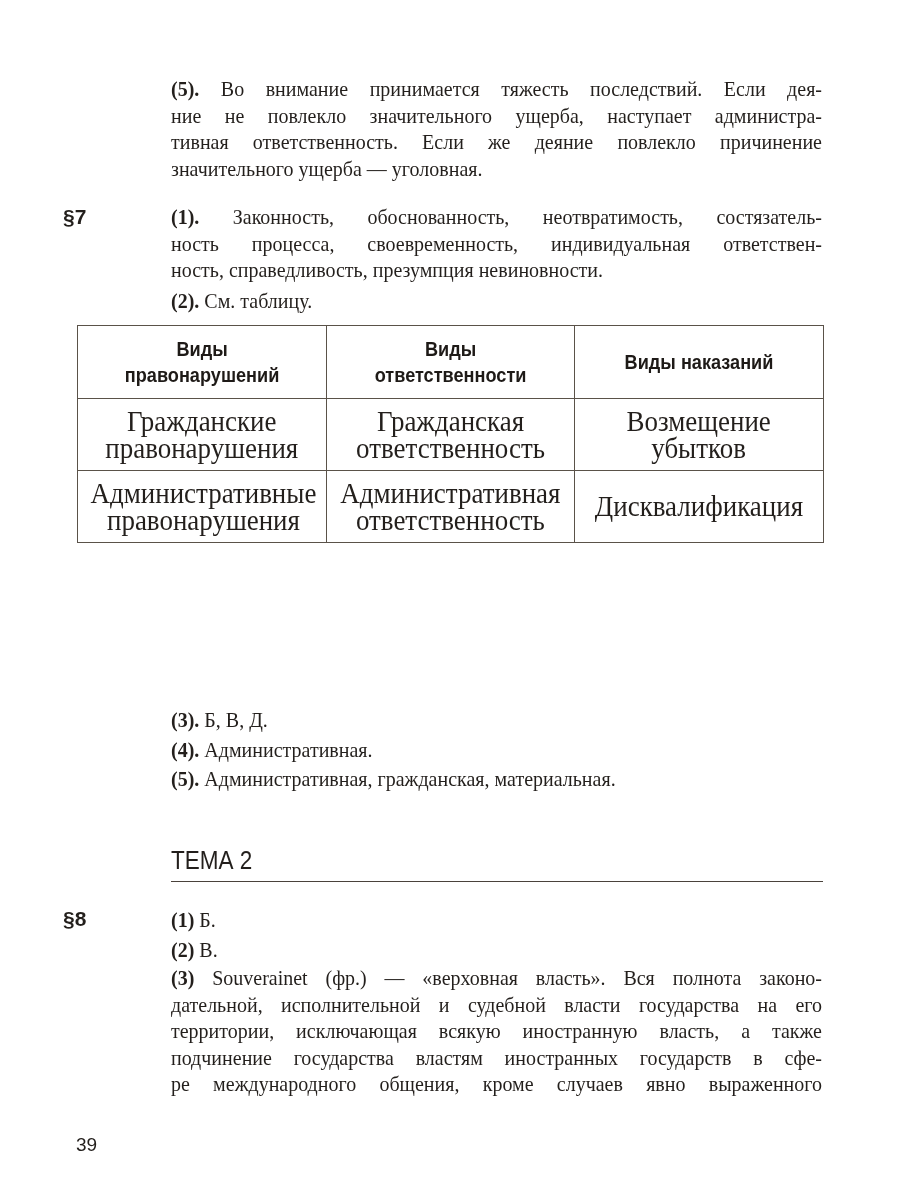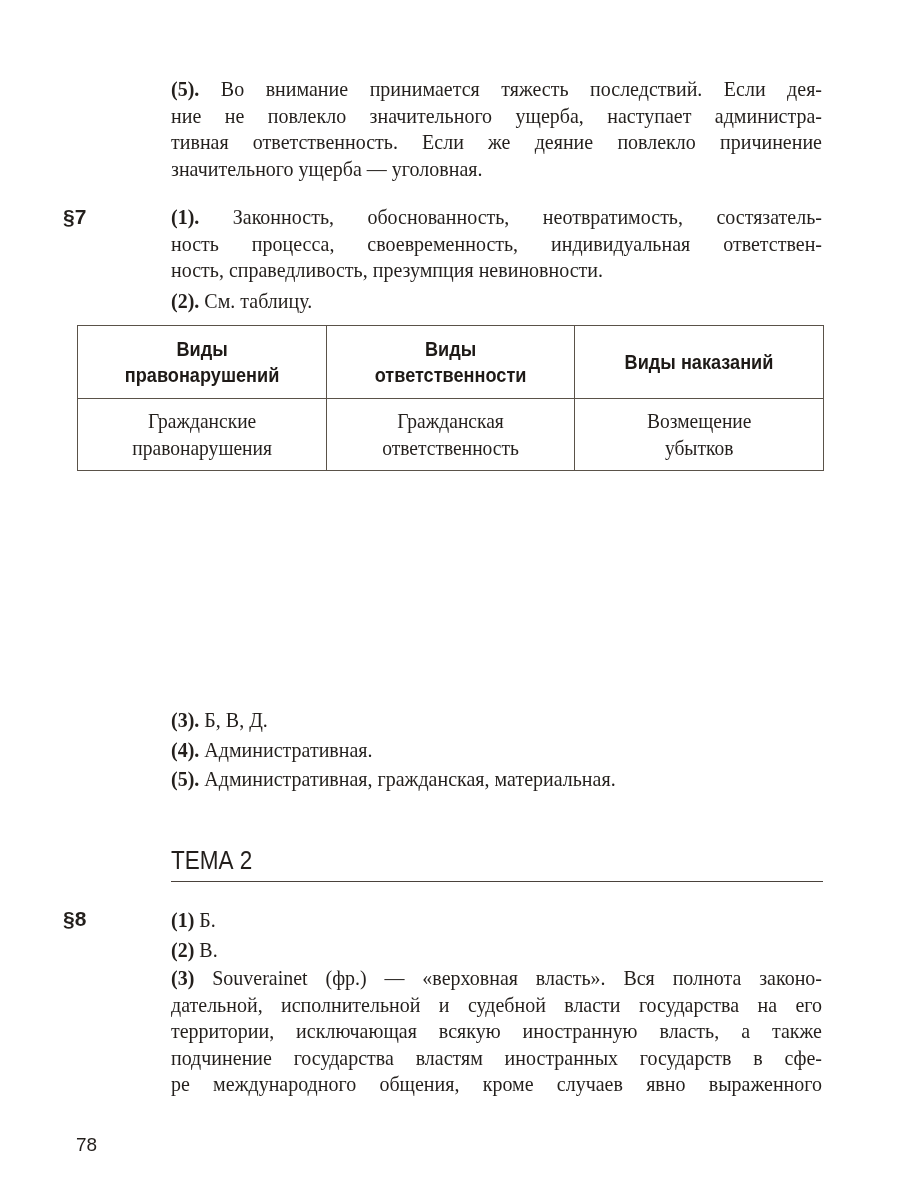--- a/index.html
+++ b/index.html
@@ -44,21 +44,21 @@
   table.main th {
     height: 72px;
     font-family: "Liberation Sans", "DejaVu Sans", sans-serif;
     font-weight: bold;
     font-size: 19.5px;
     line-height: 26px;
     color: #1e1a17;
   }
   table.main td {
     height: 71px;
-    font-size: 21px;
+    font-size: 29px;
     line-height: 27px;
   }
   .cell { display: inline-block; transform: scaleX(0.93); }
   .heading {
     position: absolute;
     left: 171px; top: 846px;
     font-family: "Liberation Sans", "DejaVu Sans", sans-serif;
     font-size: 25px;
     transform: scaleX(0.9);
     transform-origin: left top;
@@ -108,20 +108,25 @@
       <tr>
     <th><span class="cell"><span>Виды</span><br><span>правонарушений</span></span></th>
     <th><span class="cell"><span>Виды</span><br><span>ответственности</span></span></th>
     <th><span class="cell"><span>Виды наказаний</span></span></th>
   </tr>
   <tr>
     <td><span class="cell"><span>Гражданские</span><br><span>правонарушения</span></span></td>
     <td><span class="cell"><span>Гражданская</span><br><span>ответственность</span></span></td>
     <td><span class="cell"><span>Возмещение</span><br><span>убытков</span></span></td>
   </tr>
+  <tr>
+    <td><span class="cell"><span>Административные</span><br><span>правонарушения</span></span></td>
+    <td><span class="cell"><span>Административная</span><br><span>ответственность</span></span></td>
+    <td><span class="cell"><span>Дисквалификация</span></span></td>
+  </tr>
 </tbody>
   </table>
 
 <div class="para" style="left:171px; top:706px; line-height:29.5px;">
   <span class="line"><b class="num">(3).</b><span> Б, В, Д.</span></span>
   <span class="line"><b class="num">(4).</b><span> Административная.</span></span>
   <span class="line"><b class="num">(5).</b><span> Административная, гражданская, материальная.</span></span>
 </div>
 
 <div class="heading">ТЕМА 2</div>
@@ -135,13 +140,13 @@
 </div>
 
 <div class="para" style="left:171px; top:965px; width:700px;">
   <span class="jline"><b class="num">(3)</b><span> Souverainet (фр.) — «верховная власть». Вся полнота законо-</span></span>
   <span class="jline">дательной, исполнительной и судебной власти государства на его</span>
   <span class="jline">территории, исключающая всякую иностранную власть, а также</span>
   <span class="jline">подчинение государства властям иностранных государств в сфе-</span>
   <span class="jline">ре международного общения, кроме случаев явно выраженного</span>
 </div>
 
-<div class="pagenum">78</div>
+<div class="pagenum">39</div>
 
 </body></html>

